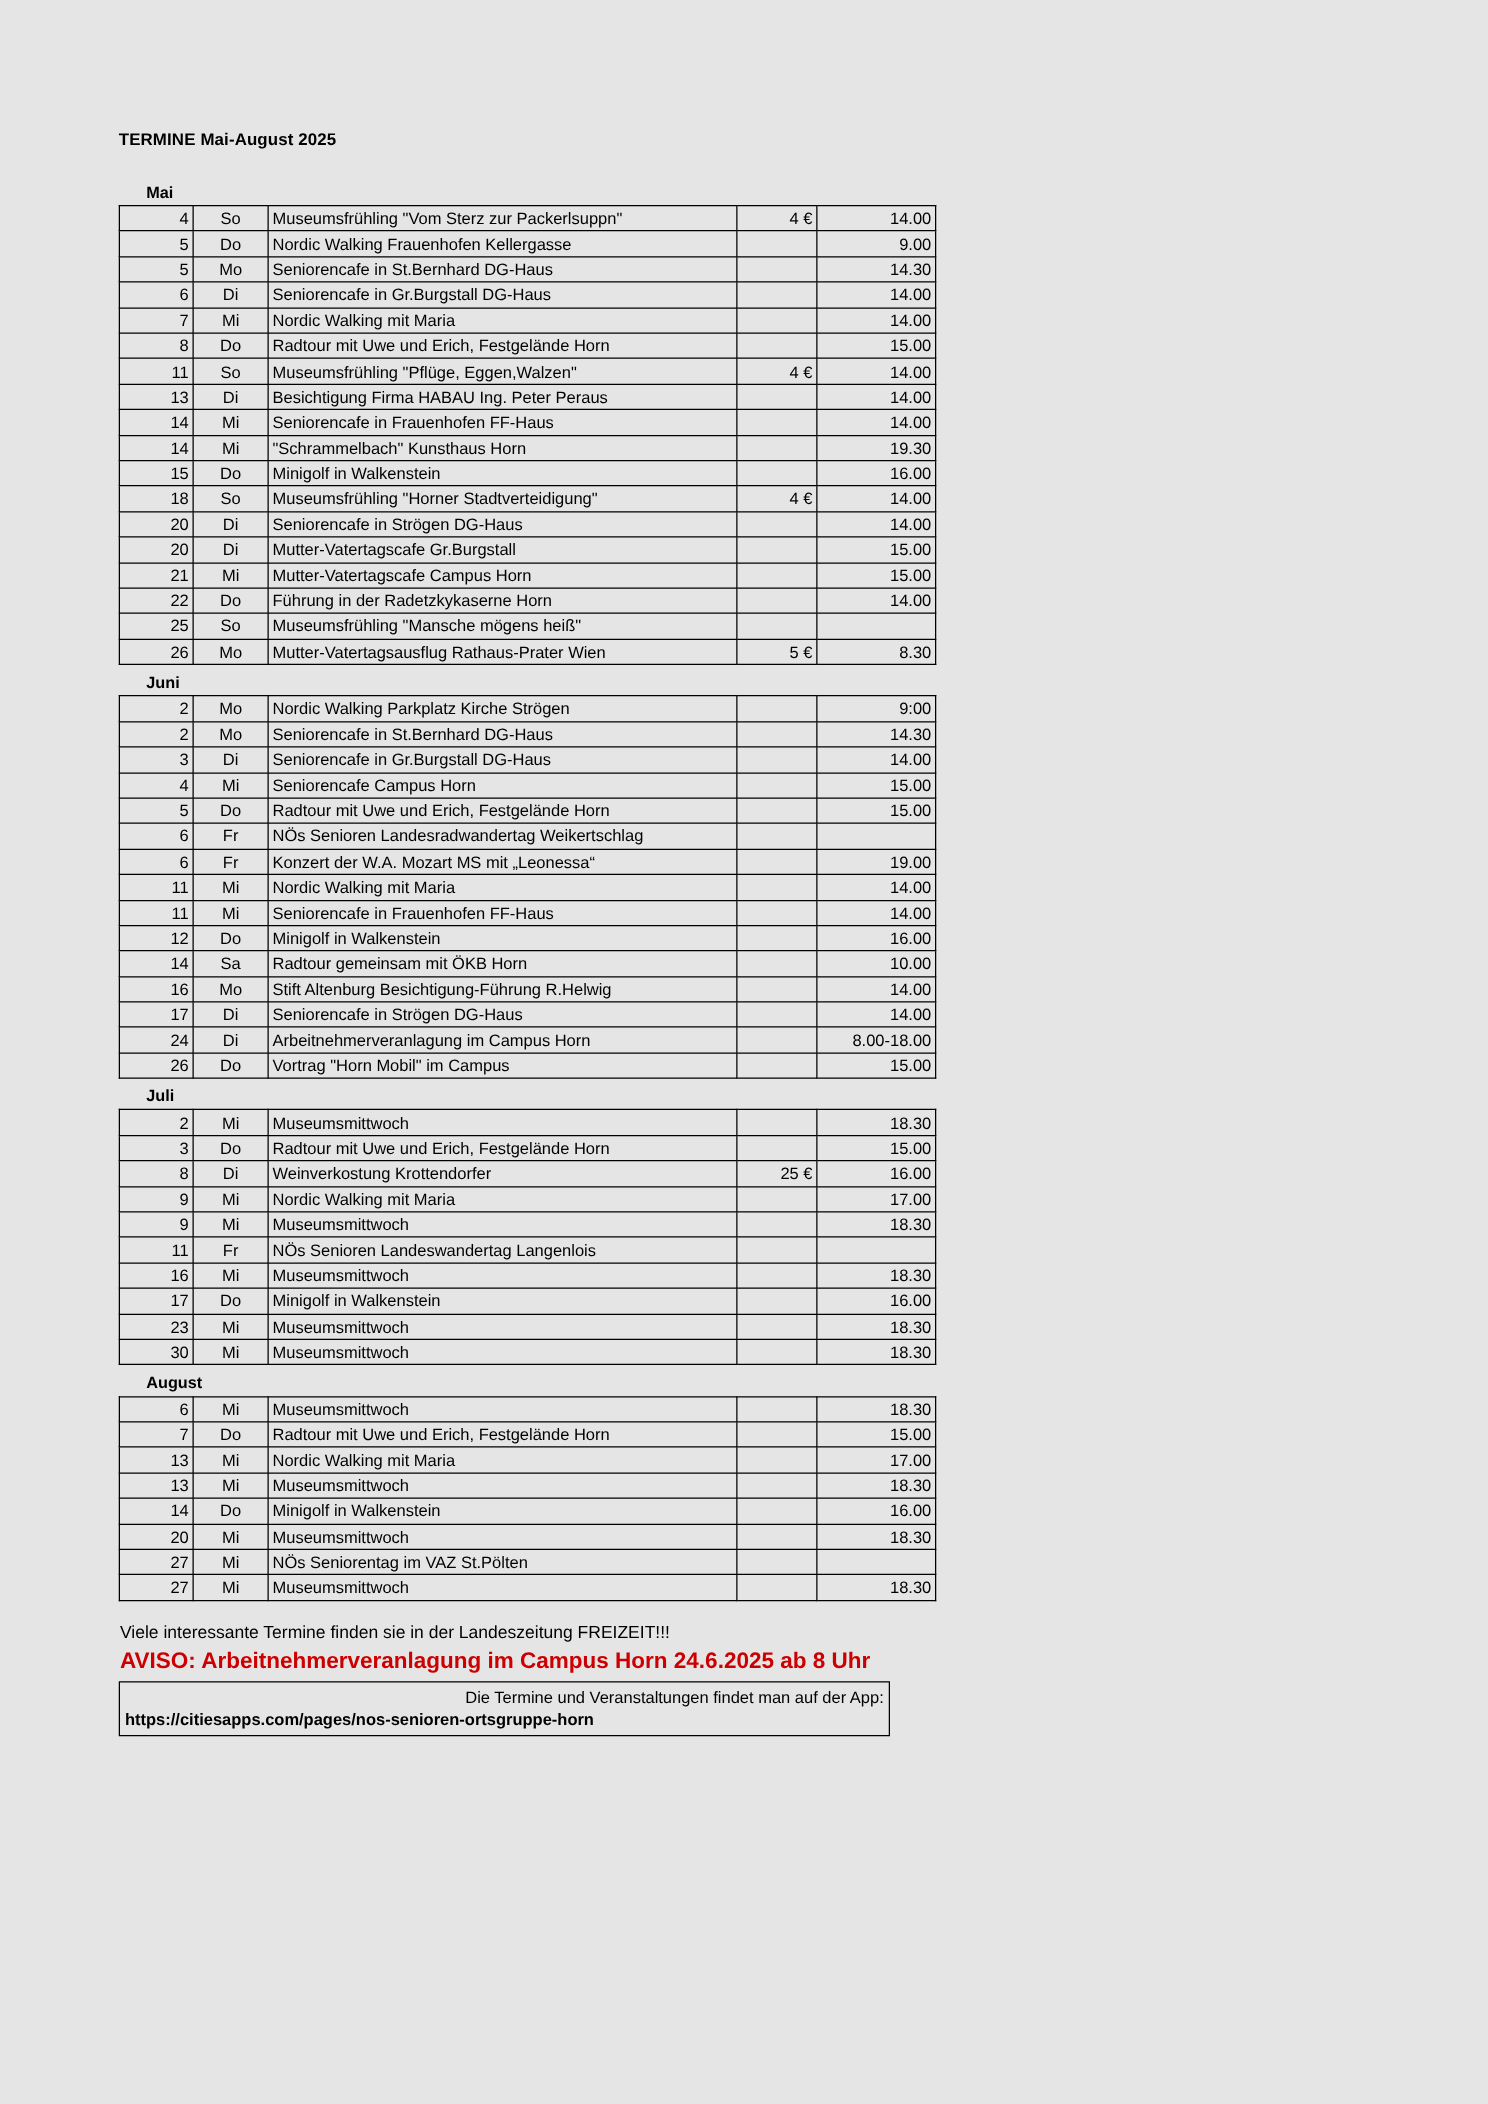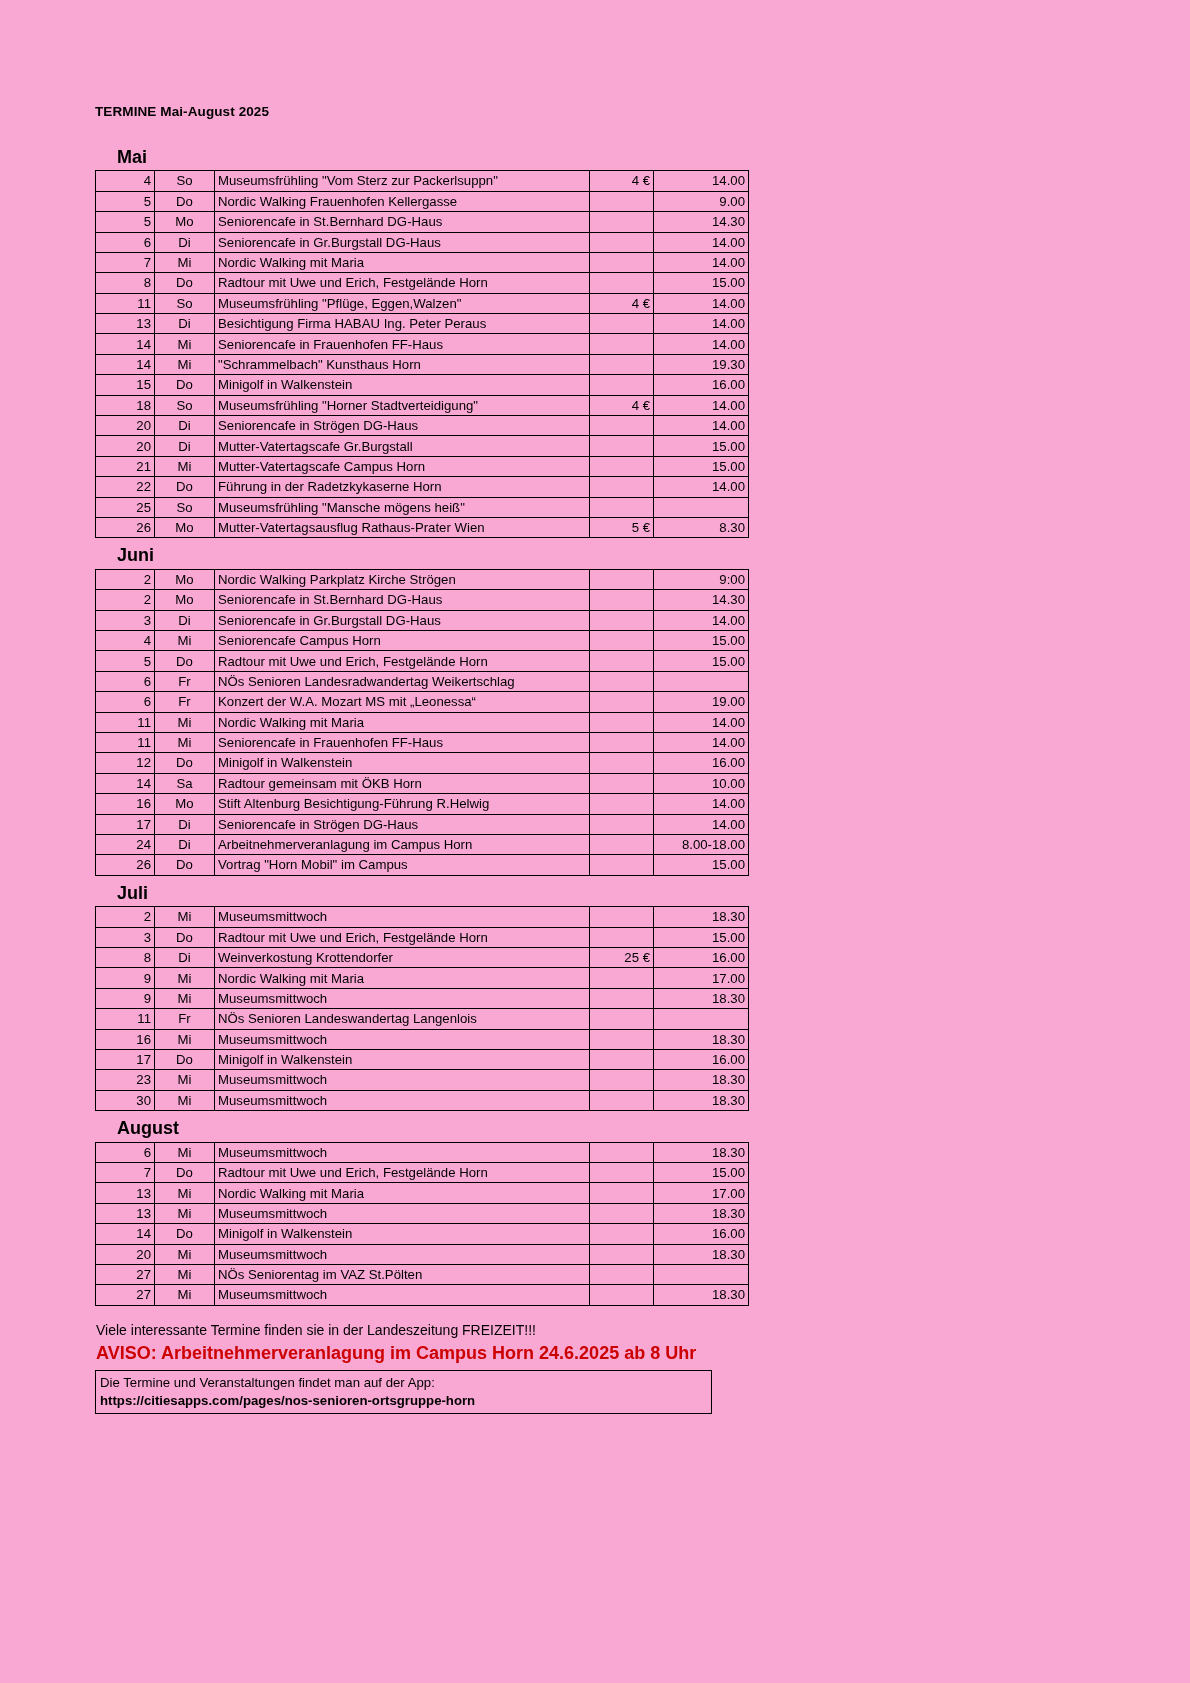--- a/index.html
+++ b/index.html
@@ -14,37 +14,37 @@
     color: #000000;
     position: relative;
     overflow: hidden;
   }
   .page {
     position: absolute;
     left: 0;
     top: 0;
     width: 1190px;
     height: 1683px;
-    background: #f9a8d4;
+    background: #e5e5e5;
   }
   .content {
     position: absolute;
     left: 95px;
     top: 105px;
     width: 620px;
   }
   .doc-title {
     font-size: 13.5px;
     font-weight: bold;
     letter-spacing: 0.1px;
     margin: 0 0 26px 0;
     line-height: 1.1;
   }
   .month-label {
-    font-size: 18px;
+    font-size: 13px;
     font-weight: bold;
     margin: 0 0 2px 2px;
     line-height: 1.25;
     padding-left: 20px;
   }
   table.sched {
     border-collapse: collapse;
     width: 620px;
     table-layout: fixed;
     margin-bottom: 6px;
@@ -79,20 +79,21 @@
   }
   .foot-box {
     border: 1px solid #000000;
     width: 617px;
     box-sizing: border-box;
     padding: 3px 4px 4px 4px;
   }
   .foot-box-line-1 {
     font-size: 13.2px;
     line-height: 1.35;
+    text-align: right;
   }
   .foot-box-line-2 {
     font-size: 13.2px;
     font-weight: bold;
     line-height: 1.35;
   }
 </style>
 </head>
 <body>
 

